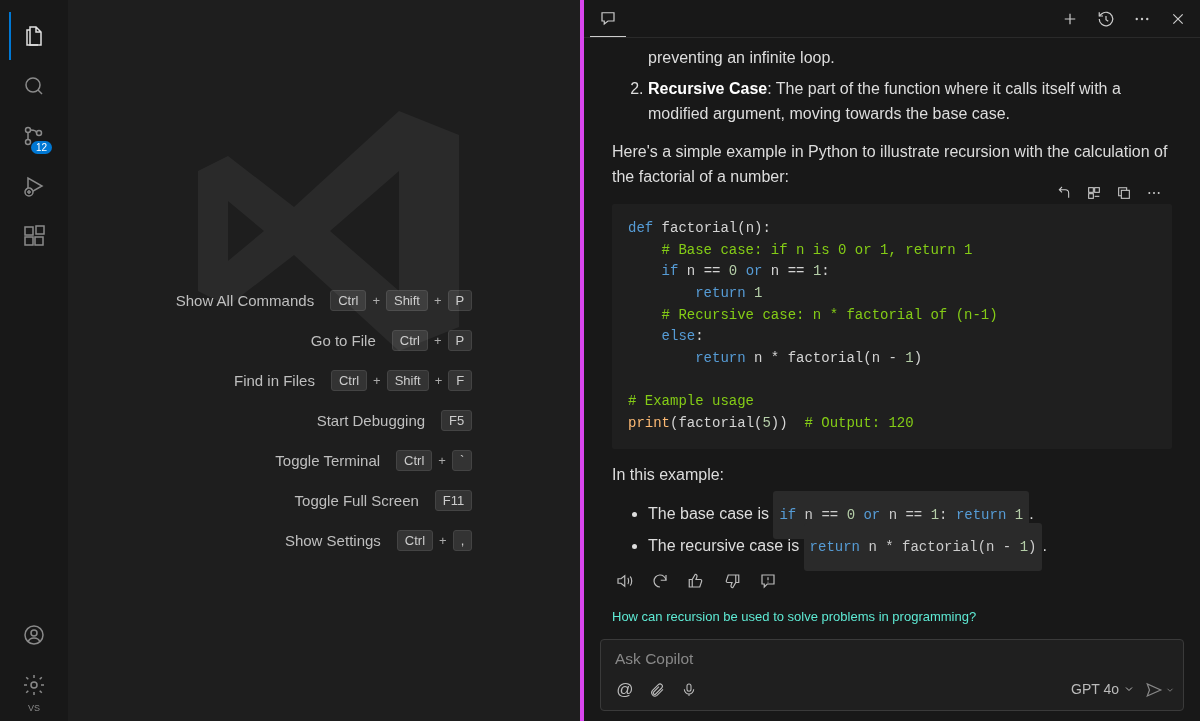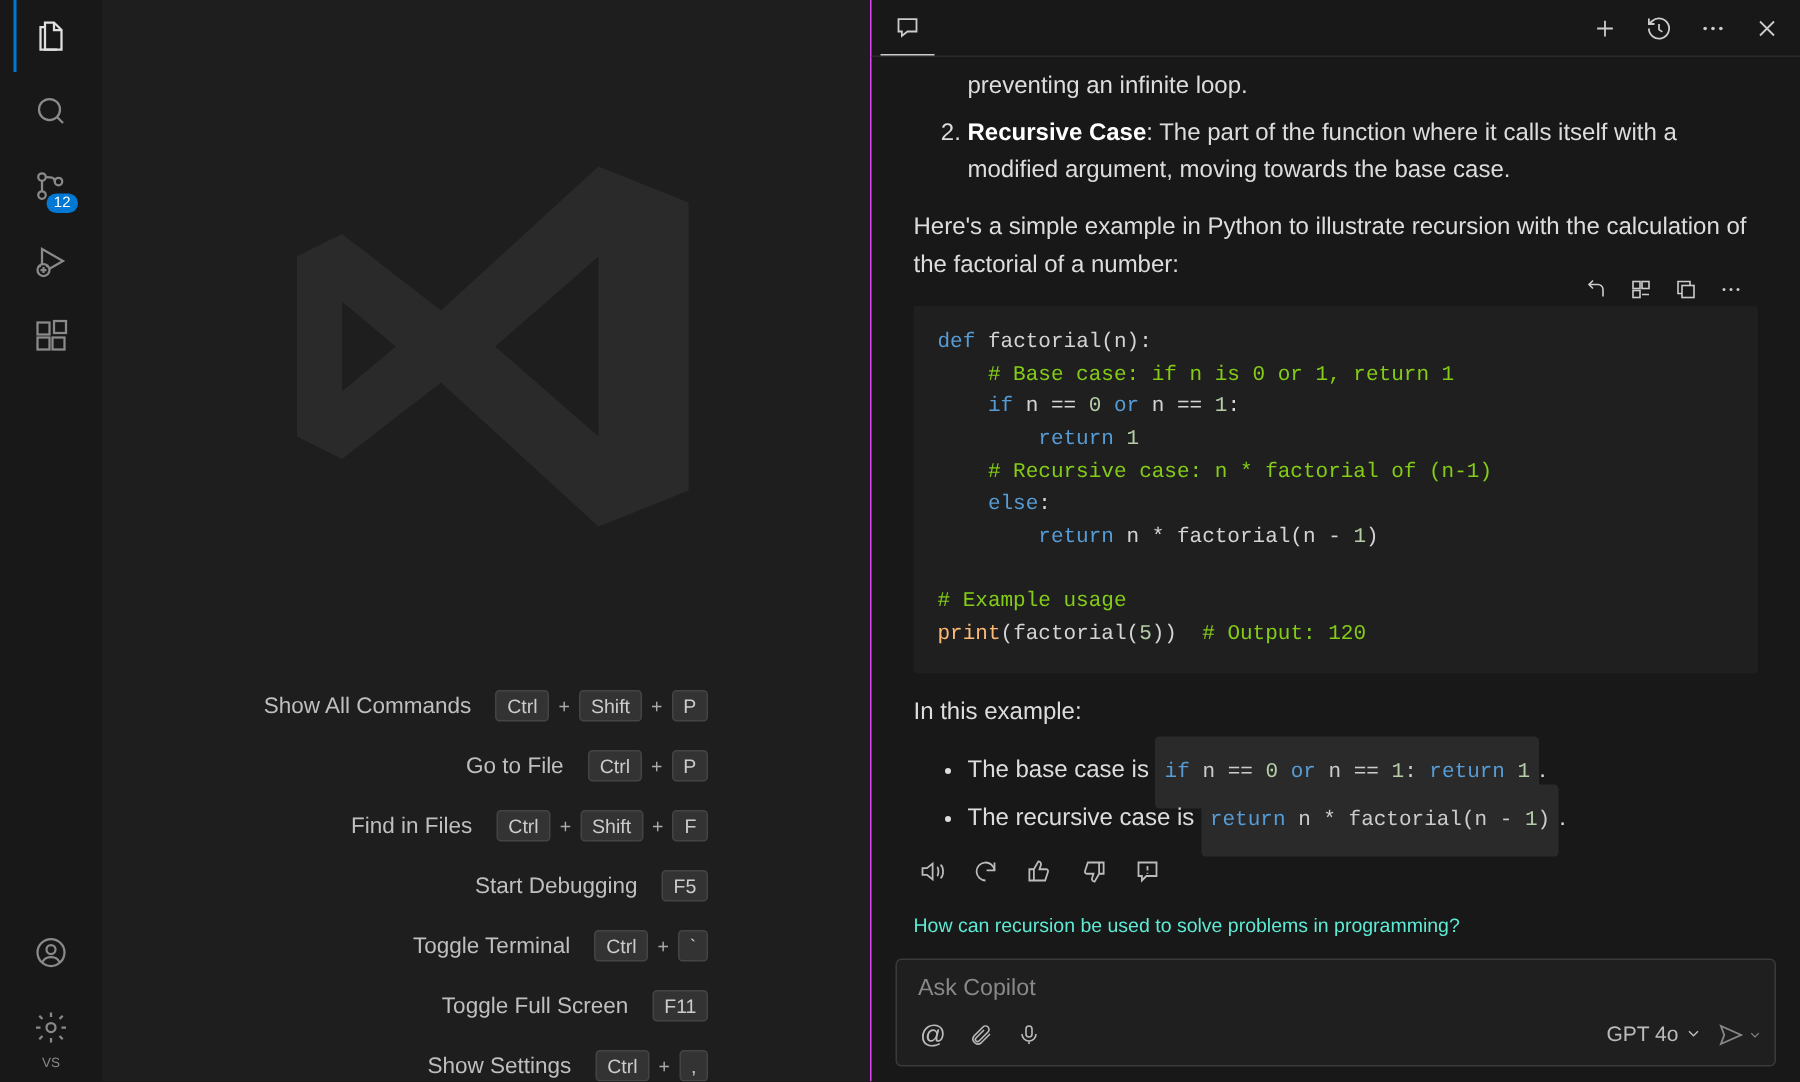--- a/index.html
+++ b/index.html
@@ -9,40 +9,41 @@
   font-family: "Segoe UI", Arial, sans-serif;
   color: #ccc;
   overflow: hidden;
   display: flex;
 }
 .activity-bar {
   width: 68px; height: 100%;
   background: #181818;
   display: flex; flex-direction: column;
   align-items: center;
+  padding-top: 12px;
 }
 .ab-top { flex: 1; display:flex; flex-direction:column; align-items:center; gap:2px; }
 .ab-btn {
   width: 48px; height: 48px;
   display:flex; align-items:center; justify-content:center;
   color: #8a8a8a; position:relative;
 }
 .ab-btn.active { color:#e0e0e0; border-left:2px solid #0078d4; margin-left:-2px; }
 .ab-btn .badge {
   position:absolute; bottom:6px; right:6px;
   background:#0078d4; color:#fff; font-size:10px;
   border-radius:8px; padding:1px 5px;
 }
 .ab-bottom { padding-bottom:8px; display:flex; flex-direction:column; gap:2px; }
 .ab-bottom .vs-tag { font-size:9px; color:#888; text-align:center; margin-top:-8px; }
 
 .editor-area {
   flex:1; position:relative;
   background: #1e1e1e;
-  display:flex; align-items:flex-end; justify-content:center;
+  display:flex; align-items:flex-start; justify-content:center;
 }
 .watermark {
   position:absolute; left:50%; top:32%;
   transform:translate(-50%,-50%);
   opacity:.05;
 }
 .welcome-list {
   margin-top:290px;
   display:flex; flex-direction:column; gap:19px;
 }
@@ -51,21 +52,21 @@
 .keys { display:flex; gap:6px; align-items:center; }
 .key {
   background:#333; border:1px solid #444;
   color:#ccc; font-size:13px; padding:2px 7px; border-radius:3px;
 }
 .plus { color:#aaa; font-size:13px; }
 
 .chat-panel {
   width: 620px; height:100%;
   background:#181818;
-  border-left:1px solid #d946ef;
+  border-left:4px solid #d946ef;
   display:flex; flex-direction:column;
 }
 .chat-tabs {
   height:38px; display:flex; align-items:center;
   border-bottom:1px solid #2a2a2a;
   padding:0 6px;
 }
 .chat-tab {
   width:36px; height:36px; display:flex; align-items:center; justify-content:center;
   color:#ccc; border-bottom:1px solid #ccc;

